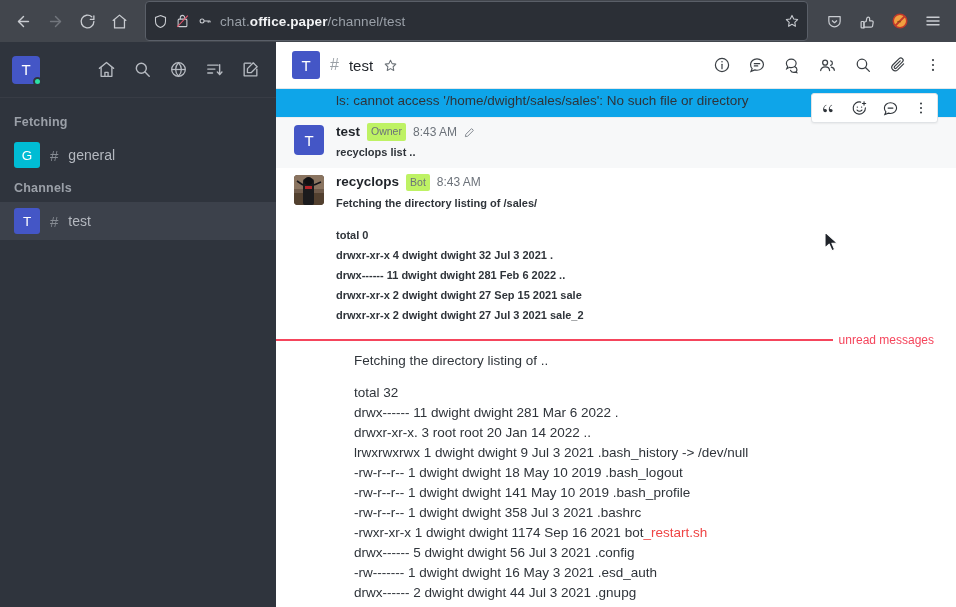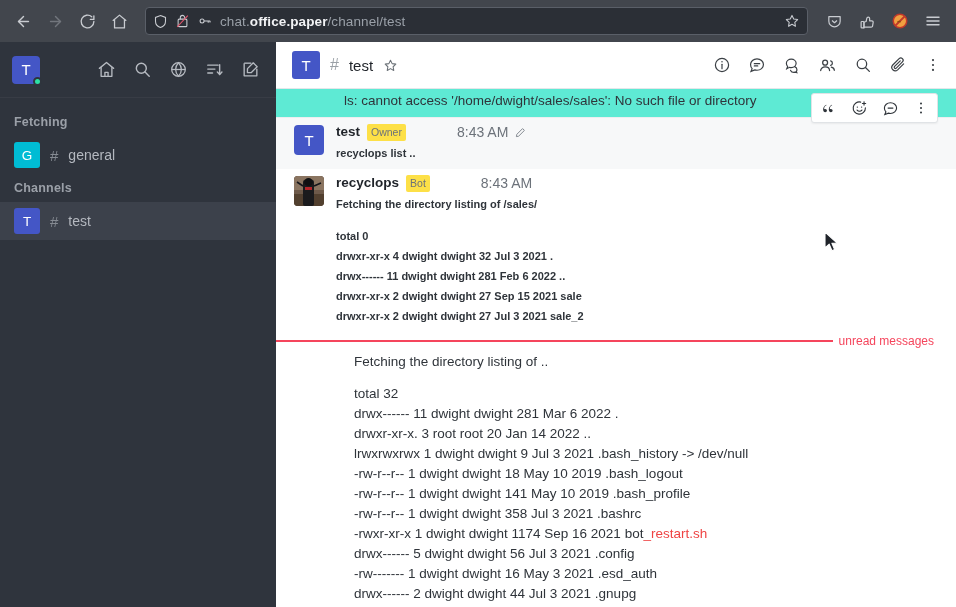--- a/index.html
+++ b/index.html
@@ -24,21 +24,21 @@
     display: flex; align-items: center; justify-content: center;
     border-radius: 4px;
     color: #c9ccd1;
     flex: none;
   }
   .nav-btn.disabled { color: #72767d; }
   .nav-btn svg { display: block; }
 
   .urlbar {
     flex: 1;
-    height: 28px;
+    height: 40px;
     margin: 0 9px;
     background: #2b2f36;
     border: 1px solid #5a5f68;
     border-radius: 4px;
     display: flex;
     align-items: center;
     padding: 0 7px;
     gap: 7px;
     min-width: 0;
   }
@@ -137,46 +137,46 @@
   .ch-actions .ic { color: #3b4045; display: flex; }
 
   
   .messages {
     flex: 1;
     position: relative;
     overflow: hidden;
     padding-bottom: 0;
   }
   .msg-partial {
-    background: #5eead4;
-    padding: 2px 0 6px 8px;
+    background: #0ea5e9;
+    padding: 2px 0 6px 0;
     border-bottom: 1px solid #eceef0;
   }
   .msg {
     padding: 4px 18px 6px 18px;
     display: flex;
     gap: 12px;
     position: relative;
   }
   .msg.hovered { background: #f7f8f9; }
   .msg-avatar {
     width: 30px; height: 30px; border-radius: 4px; flex: none;
     display: flex; align-items: center; justify-content: center;
     color: #fff; font-size: 15px; margin-top: 3px;
     overflow: hidden;
   }
   .msg-body { flex: 1; min-width: 0; }
   .msg-head { display: flex; align-items: center; gap: 7px; line-height: 1.5; }
   .msg-user { font-size: 13.5px; font-weight: bold; color: #1f2329; }
   .tag {
     font-size: 10.5px; color: #6c727a;
-    background: #fde047; border-radius: 2px;
+    background: #bef264; border-radius: 2px;
     padding: 1px 4px;
   }
-  .msg-time { font-size: 14px; color: #6c727a; margin-left: 44px; }
+  .msg-time { font-size: 12px; color: #6c727a; }
   .edit-ic { color: #7a8088; display: flex; }
   .msg-text {
     font-size: 11px; color: #2f343a; line-height: 20px;
     white-space: pre-wrap; word-break: break-word; font-weight: bold;
   }
   .codeish { line-height: 20px; }
   .gap { height: 12px; }
   .link { color: #ef4444; }
 
   

